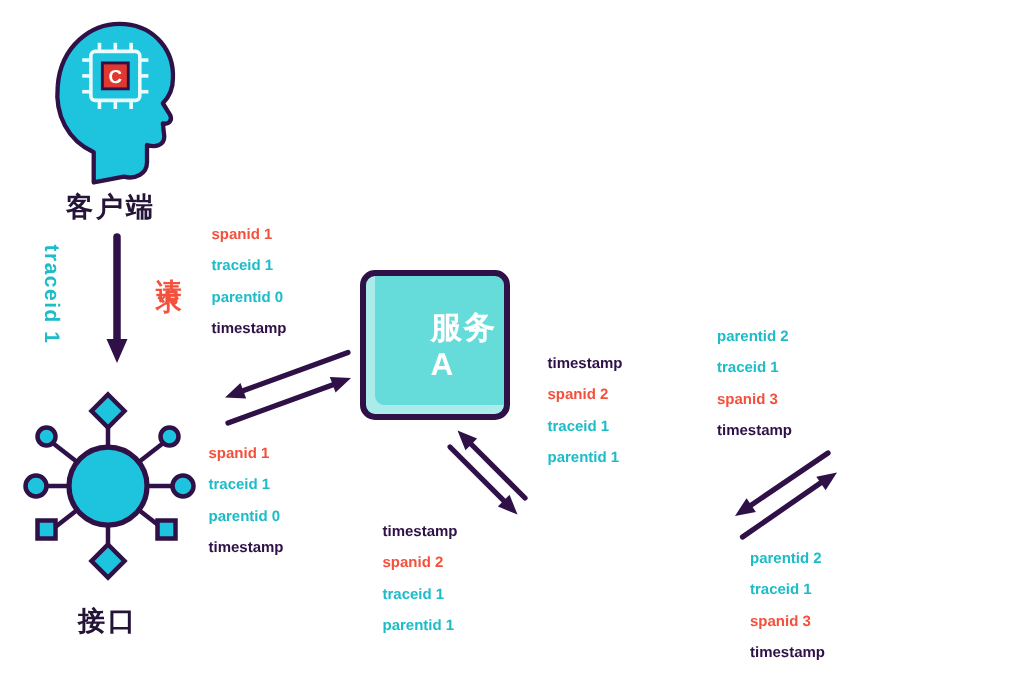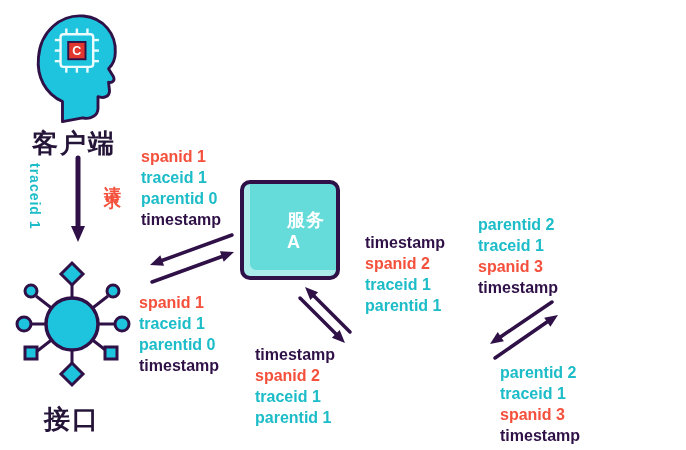--- a/index.html
+++ b/index.html
@@ -1,40 +1,40 @@
 <!DOCTYPE html>
 <html><head>
 <meta charset="utf-8">
 <style>
   html,body { margin:0; padding:0; background:#fff; }
   .canvas {
     position:relative; width:686px; height:450px; background:#ffffff;
     font-family:"Liberation Sans", sans-serif; overflow:hidden;
   }
   .node-label {
-    position:absolute; font-weight:700; font-size:26px; color:#241438;
+    position:absolute; font-weight:700; font-size:18px; color:#241438;
     text-align:center; letter-spacing:2px;
   }
   .label-group {
-    position:absolute; font-weight:700; font-size:16px; line-height:21px;
+    position:absolute; font-weight:700; font-size:10px; line-height:21px;
     white-space:nowrap; z-index:3;
   }
   .vtext {
     position:absolute; writing-mode:vertical-rl; font-weight:700; z-index:3;
   }
   .trace-vert { font-size:14px; letter-spacing:1px; }
   .req-vert { font-size:17px; letter-spacing:6px; }
   .service-node {
     position:absolute; width:92px; height:92px; z-index:2;
     background:#66dcda; border:4px solid #2f1148; border-radius:10px;
     box-shadow: inset 6px -6px 0 rgba(255,255,255,0.45);
     display:flex; align-items:center; justify-content:center;
   }
   .service-label {
-    color:#ffffff; font-weight:700; font-size:18px; letter-spacing:1px;margin-left:43px;
+    color:#ffffff; font-weight:700; font-size:21px; letter-spacing:1px;margin-left:43px;
   }
   .icon-layer { position:absolute; z-index:2; }
   .arrows { position:absolute; left:0; top:0; z-index:1; pointer-events:none; }
 </style>
 </head>
 <body>
 
 <div class="canvas">
 
   <svg class="arrows" width="686" height="450" viewBox="0 0 686 450">

